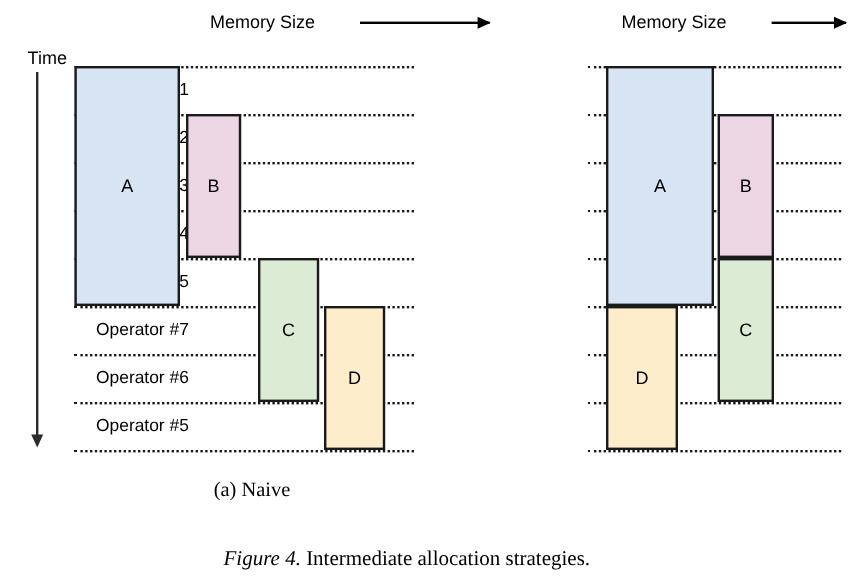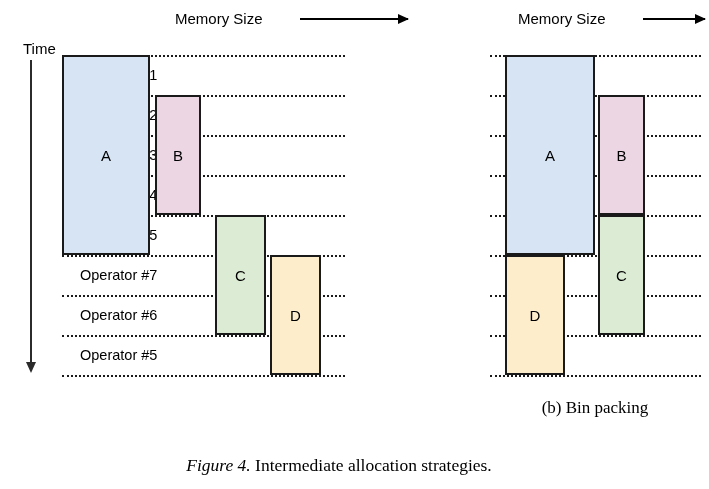--- a/index.html
+++ b/index.html
@@ -175,20 +175,21 @@
         </div>
         <div class="block" style="left: 153px; top: 215px; width: 51px; height: 120px; background: rgb(220, 236, 212);">
           <span>C</span>
         </div>
         <div class="block" style="left: 208px; top: 255px; width: 51px; height: 120px; background: rgb(253, 237, 203);">
           <span>D</span>
         </div>
       </div>
   </div>
 
+  <div class="subcap" style="left:120px; top:398px; width:180px;">(a) Naive</div>
 
   <div class="mem-header" style="left:518px; top:8px;">
     <span class="mem-label">Memory Size</span>
     <span class="mem-arrow" style="width:62px;"></span>
   </div>
 
   <div class="abs" style="left:490px; top:0; width:211px; height:400px;">
     <div id="grid-binpacking">
         <div class="gridline" style="left: 0px; top: 55px; width: 211px;"></div>
         <div class="gridline" style="left: 0px; top: 95px; width: 211px;"></div>
@@ -209,19 +210,18 @@
         </div>
         <div class="block" style="left: 108px; top: 215px; width: 47px; height: 120px; background: rgb(220, 236, 212);">
           <span>C</span>
         </div>
         <div class="block" style="left: 15px; top: 255px; width: 60px; height: 120px; background: rgb(253, 237, 203);">
           <span>D</span>
         </div>
       </div>
   </div>
 
-  <div class="subcap" style="left:505px; top:398px; width:180px;">(b) Bin packing</div>
 
   <div id="main-caption">
     <span class="cap-prefix">Figure 4.</span><span> Intermediate allocation strategies.</span>
   </div>
 
 </div>
 
 </body></html>

